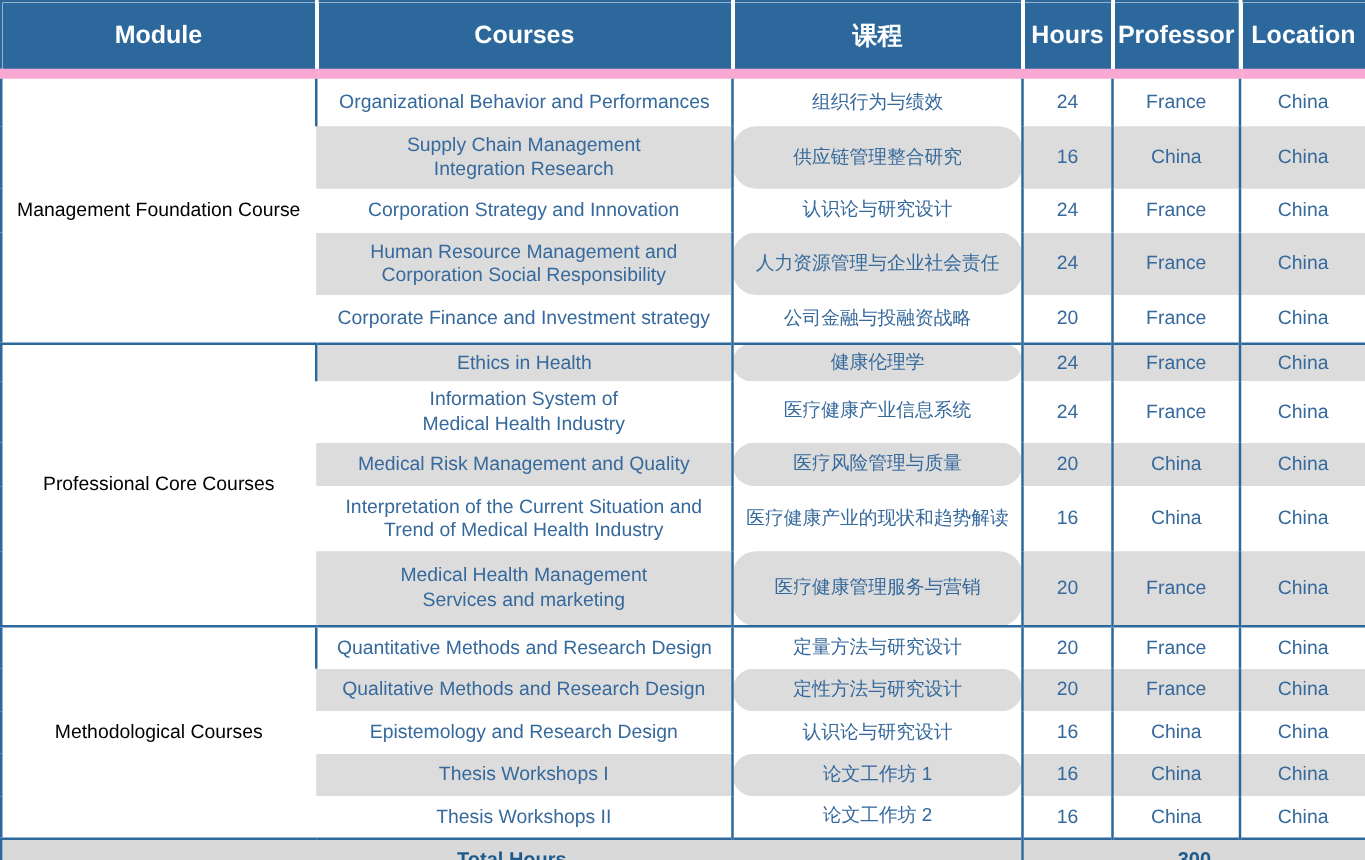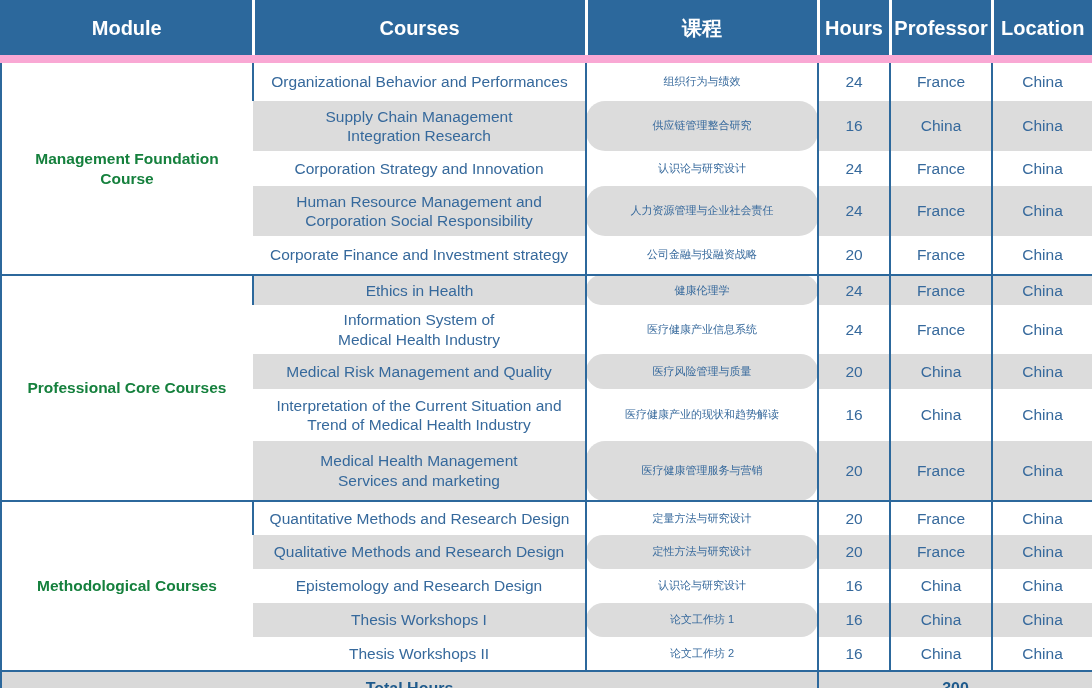--- a/index.html
+++ b/index.html
@@ -43,26 +43,26 @@
     text-align: center;
     color: #36699c;
     font-size: 15.5px;
     padding: 2px 6px;
     line-height: 1.25;
     overflow: hidden;
   }
   td:first-child { border-left: none; }
   td.module {
     background: #ffffff;
-    color: #15803d;
-    font-weight: bold;
+    color: #000000;
+    font-weight: normal;
     font-size: 15.5px;
   }
   td.course { white-space: pre-line; }
-  td.zh { font-size: 11px; border-radius: 19px; }
+  td.zh { font-size: 15px; border-radius: 19px; }
   tr.alt td.shade { background: #dcdcdc; }
   tr.plain td.shade { background: #ffffff; }
   tr.sep td { border-top: 2px solid #2c689c; }
   
   tfoot td {
     background: #d9d9d9;
     color: #1e5a8c;
     font-weight: bold;
     font-size: 16px;
     height: 30px;

